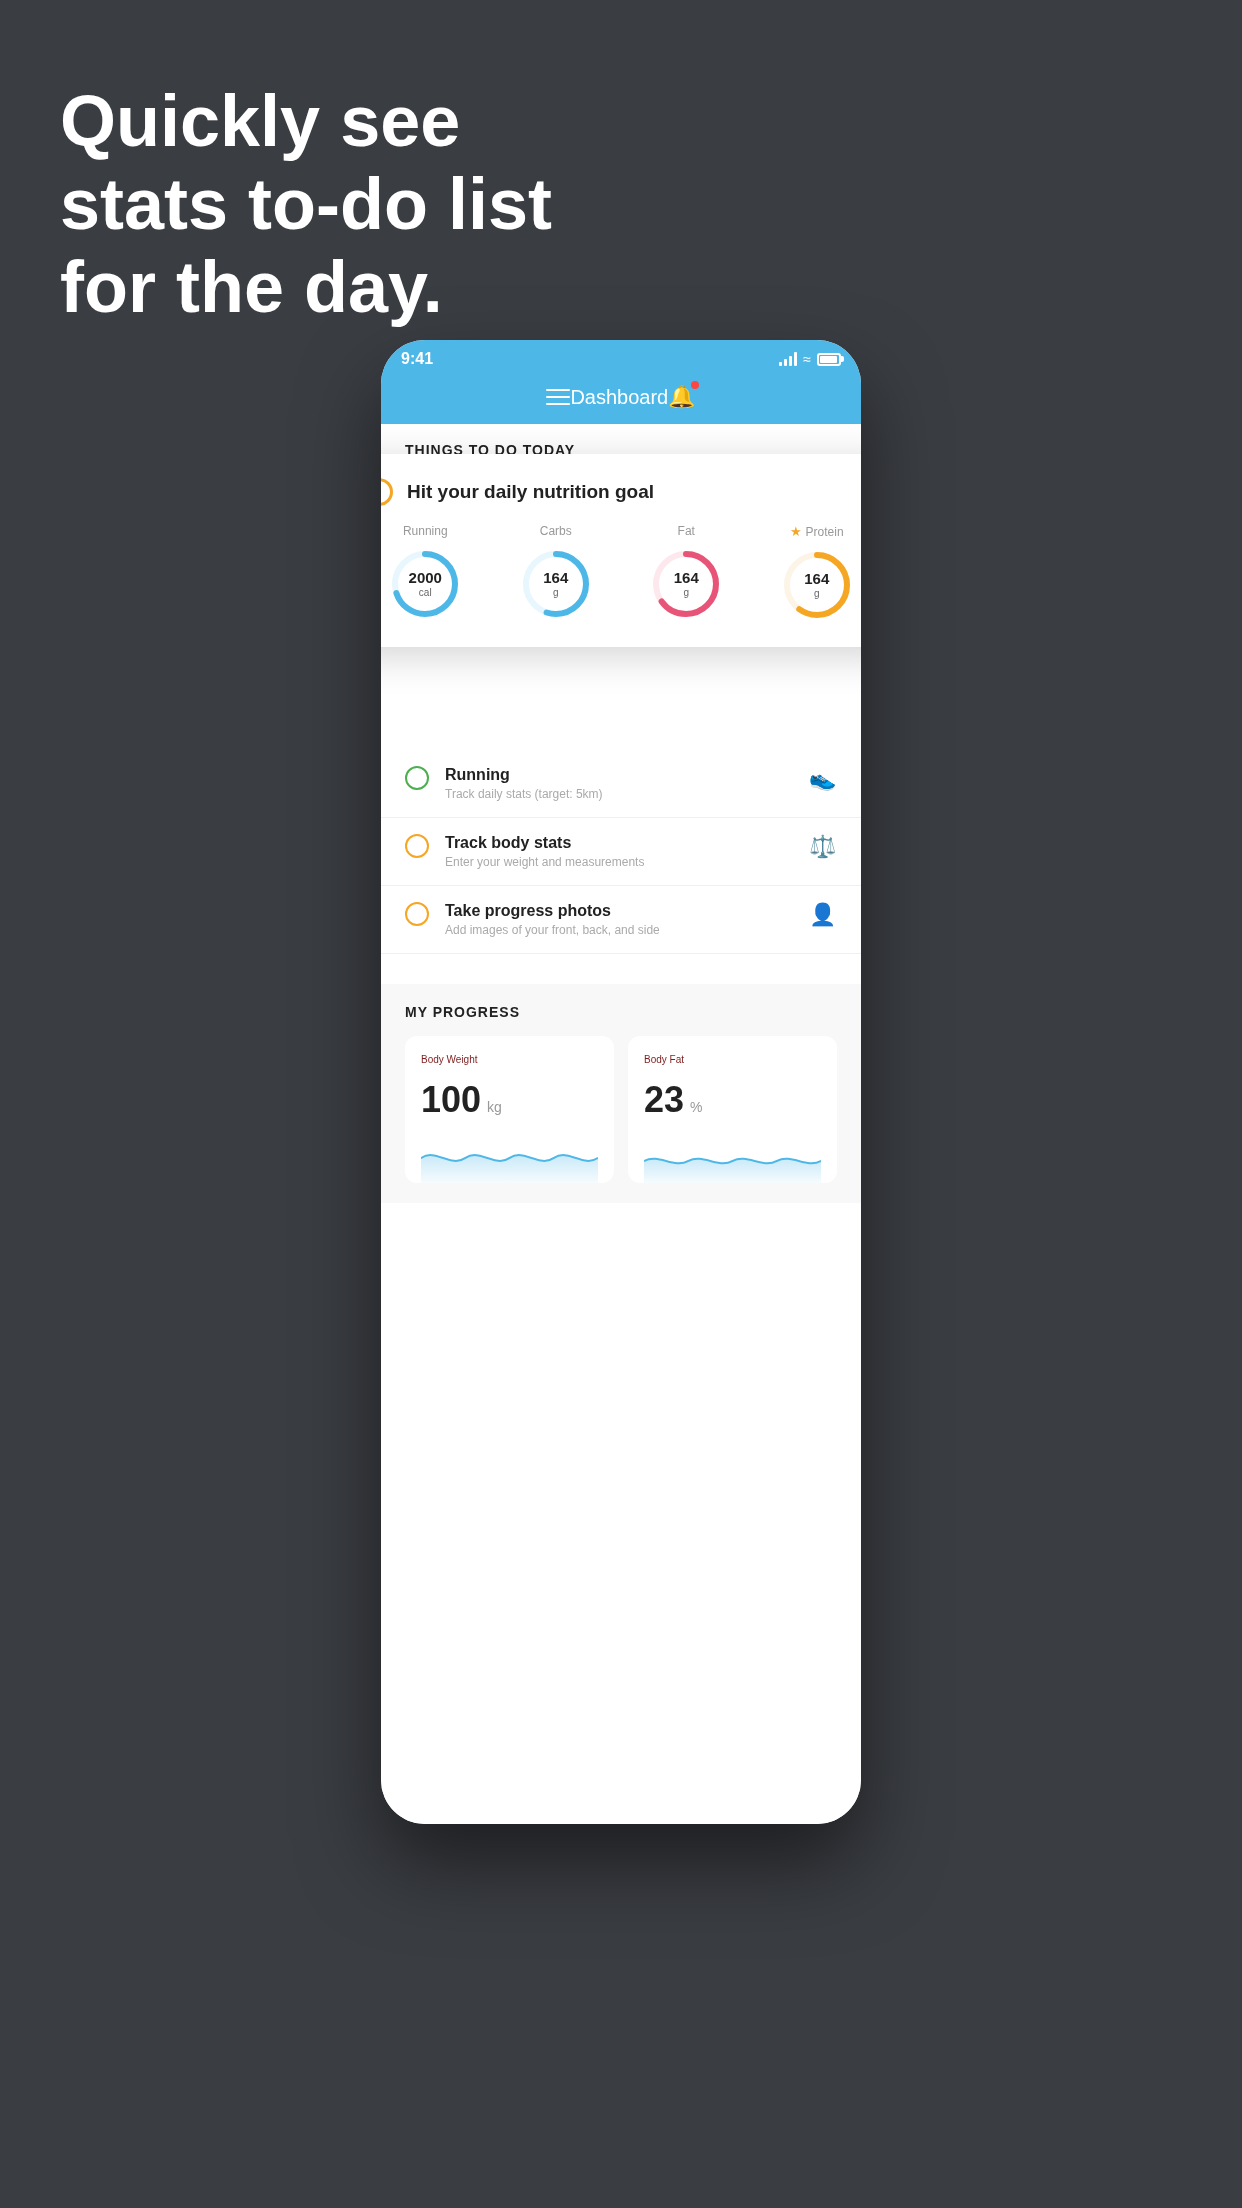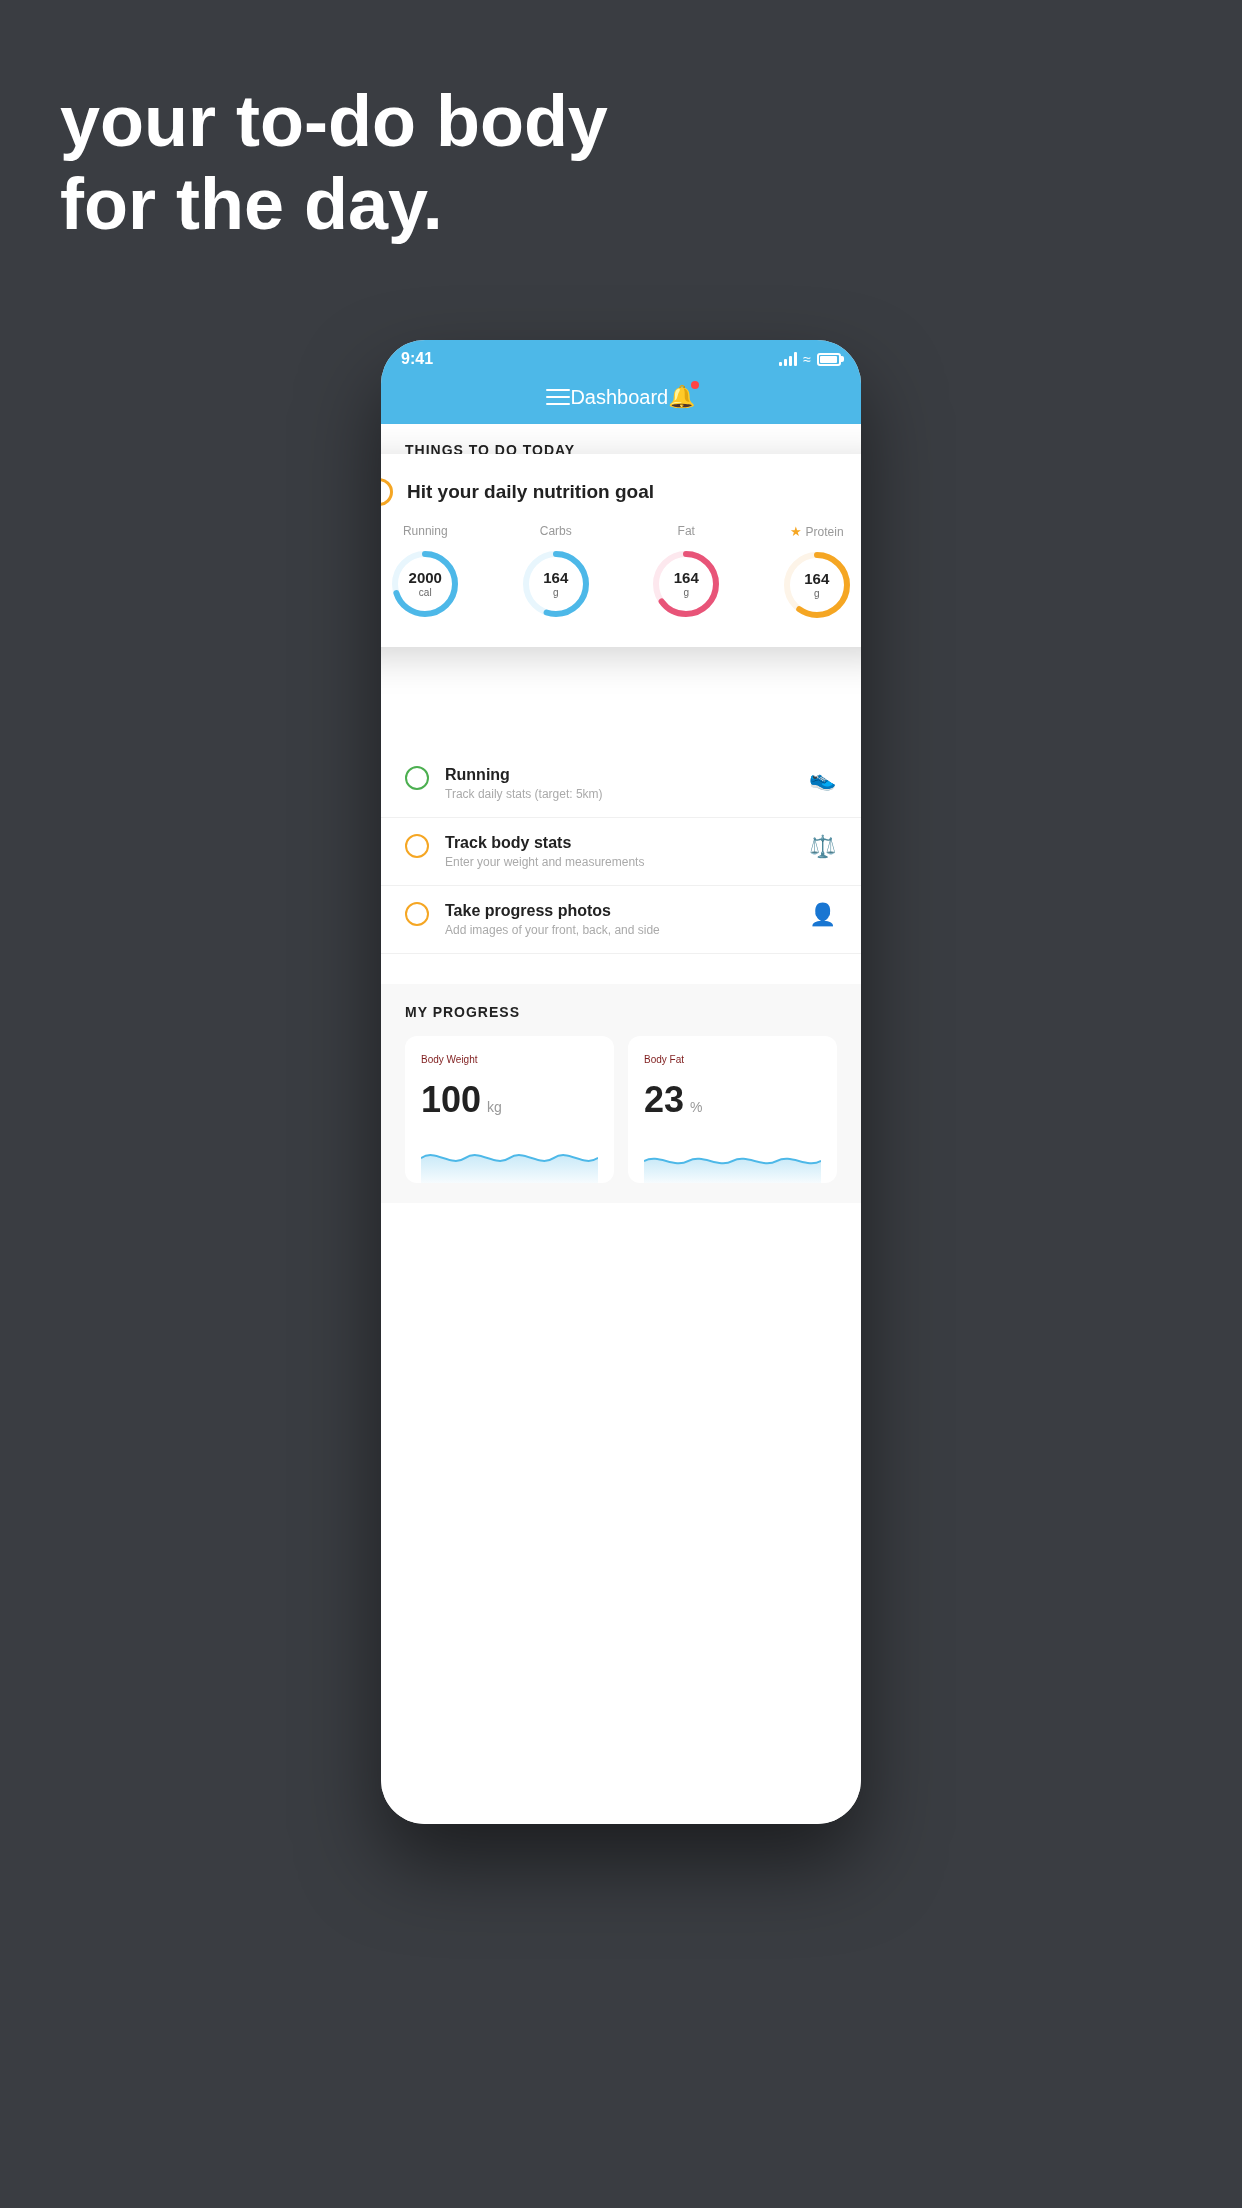--- a/index.html
+++ b/index.html
@@ -373,21 +373,22 @@
 
     .progress-chart svg {
       width: 100%;
       height: 50px;
     }
   </style>
 </head>
 <body>
 
 <div class="headline">
-  <div>your to-do body</div>
+  <div>Quickly see</div>
+  <div>stats to-do list</div>
   <div>for the day.</div>
 </div>
 
 <div class="phone-container">
 
   <div class="status-bar">
     <span class="status-time">9:41</span>
     <div class="status-icons">
       <div class="signal-bars">
         <span></span>

